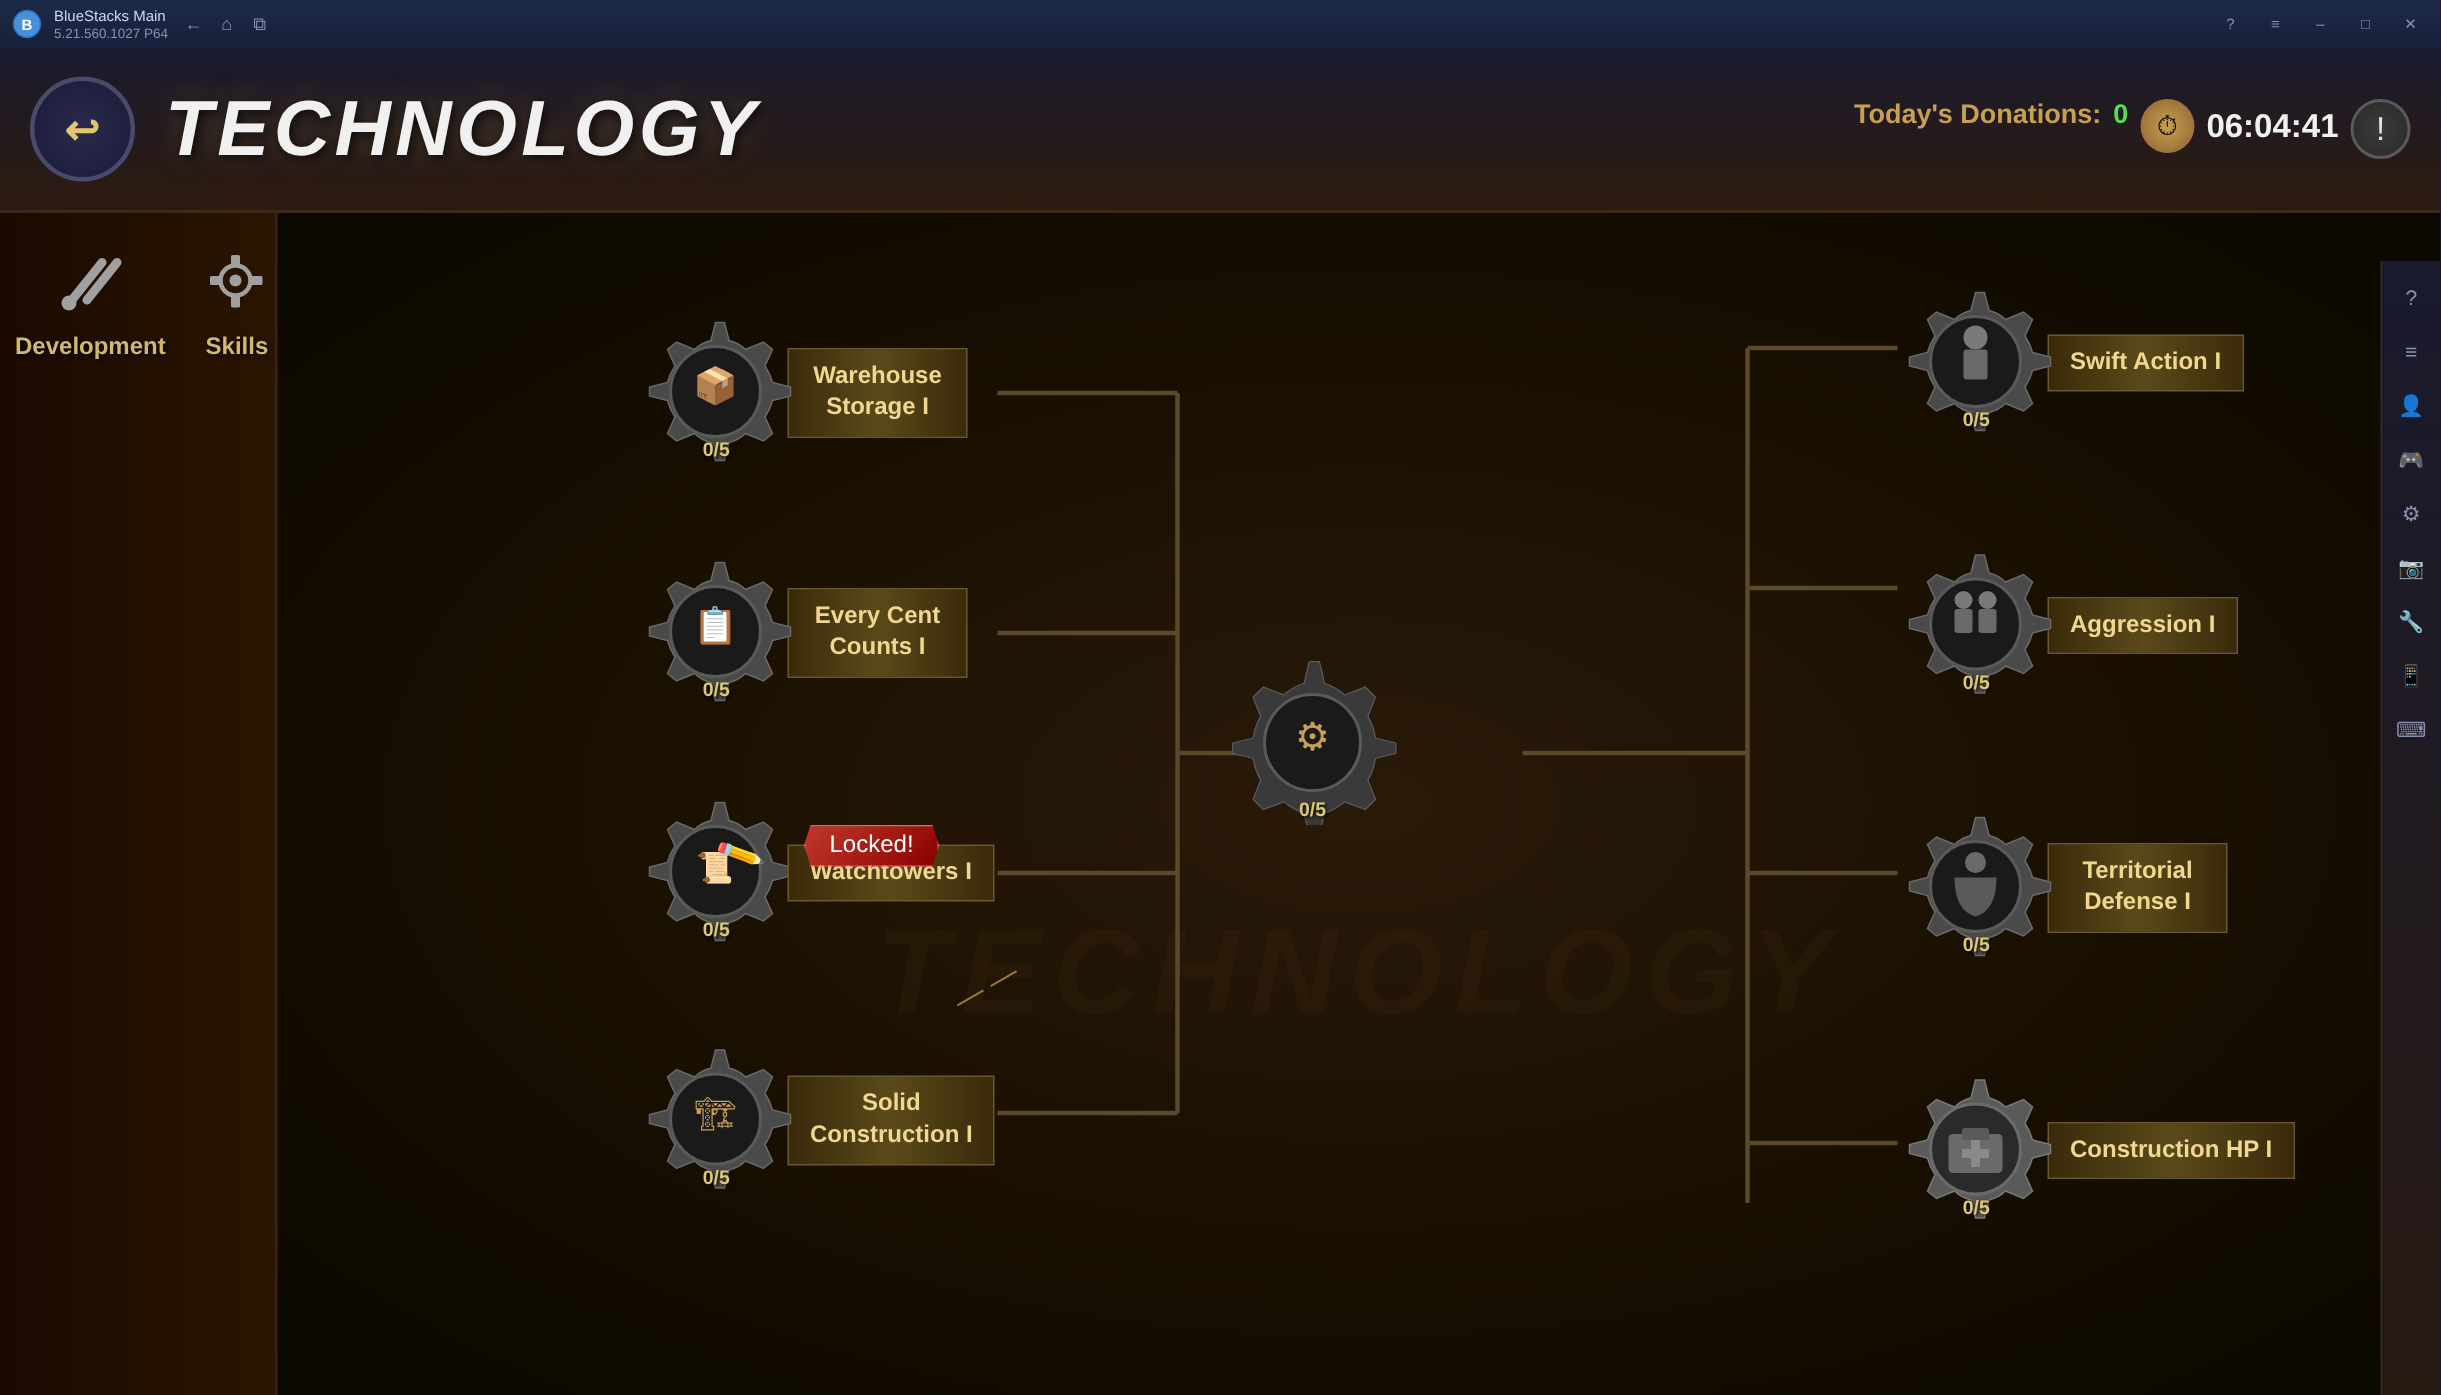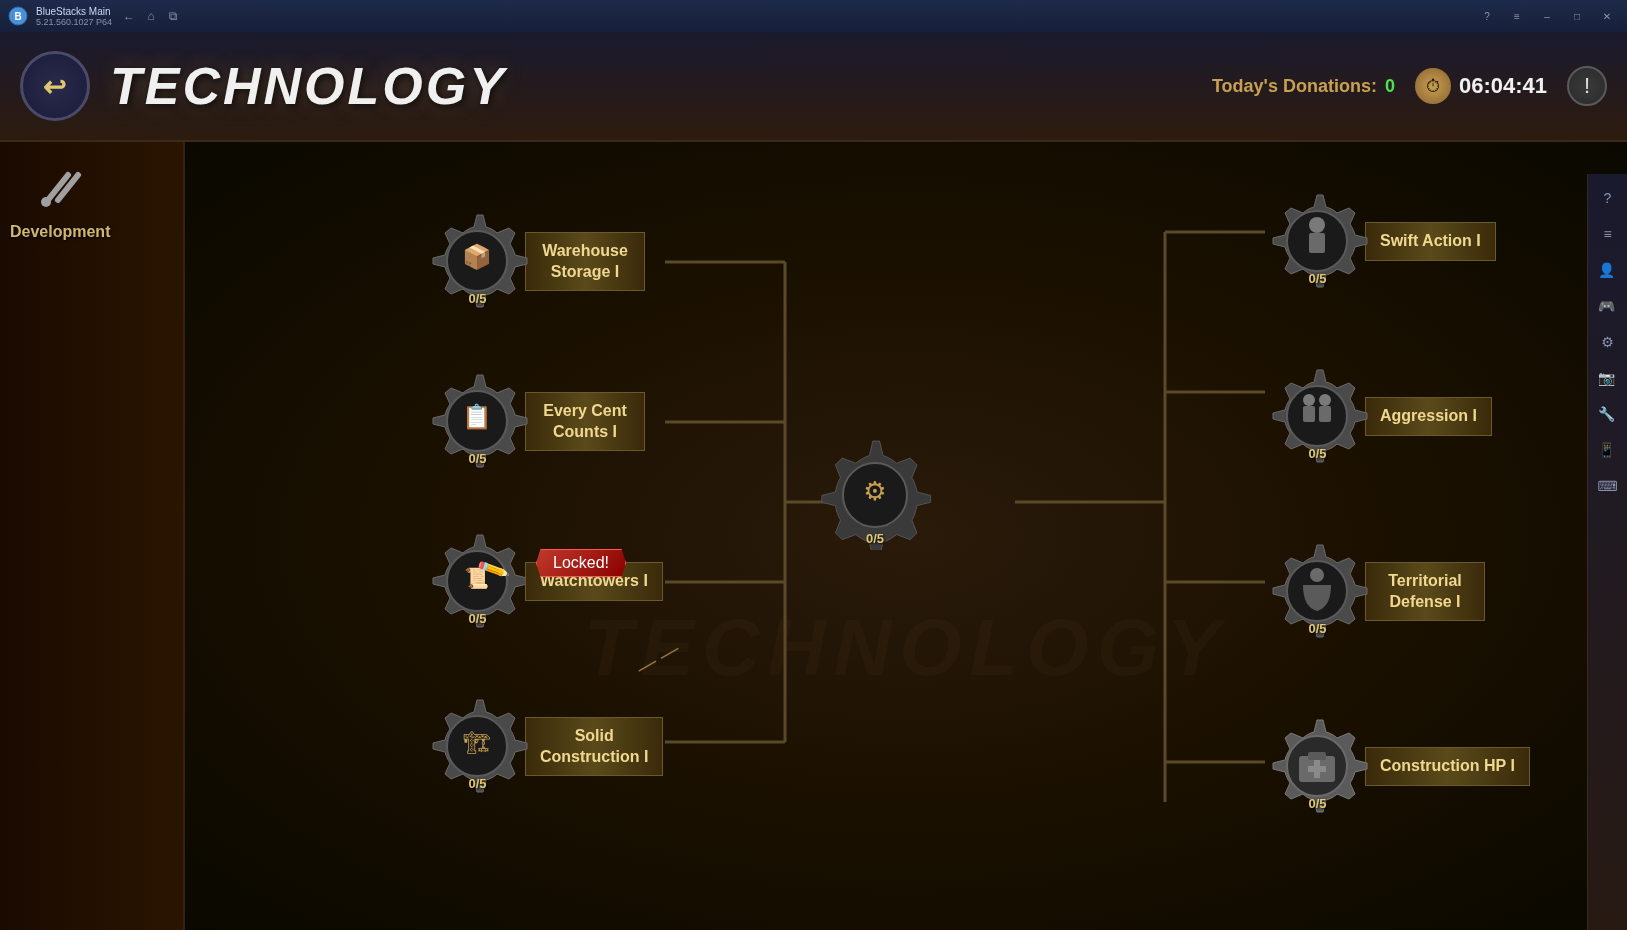--- a/index.html
+++ b/index.html
@@ -118,22 +118,22 @@
       font-size: 52px;
       font-weight: 900;
       color: #f0f0f0;
       text-shadow: 2px 2px 8px rgba(0,0,0,0.8), 0 0 20px rgba(200,160,80,0.3);
       letter-spacing: 3px;
       font-style: italic;
     }
     .header-right {
       margin-left: auto;
       display: flex;
-      align-items: center;
-      gap: 20px;
+      align-items: flex-start;
+      gap: 8px;
     }
     .donations-section {
       display: flex;
       align-items: center;
       gap: 8px;
     }
     .donations-label {
       color: #c8a050;
       font-size: 18px;
       font-weight: bold;
@@ -403,20 +403,34 @@
           </svg>
         </div>
         <span class="sidebar-item-label">Development</span>
       </div>
       <div class="sidebar-divider"></div>
 
       <div class="sidebar-divider"></div>
 
       <div class="sidebar-divider"></div>
 
+      <div class="sidebar-item">
+        <div class="sidebar-item-icon">
+          <svg width="55" height="55" viewBox="0 0 55 55">
+            <circle cx="27" cy="27" r="10" fill="none" stroke="#a0a0a0" stroke-width="3"></circle>
+            <circle cx="27" cy="27" r="4" fill="#a0a0a0"></circle>
+
+            <rect x="24" y="10" width="6" height="8" rx="1" fill="#a0a0a0"></rect>
+            <rect x="24" y="37" width="6" height="8" rx="1" fill="#a0a0a0"></rect>
+            <rect x="10" y="24" width="8" height="6" rx="1" fill="#a0a0a0"></rect>
+            <rect x="37" y="24" width="8" height="6" rx="1" fill="#a0a0a0"></rect>
+          </svg>
+        </div>
+        <span class="sidebar-item-label">Skills</span>
+      </div>
     </div>
 
     <div class="tech-tree">
 
       <div class="watermark">TECHNOLOGY</div>
 
       <svg class="connectors" viewBox="0 0 1442 788" preserveAspectRatio="none">
 
         <line x1="480" y1="120" x2="600" y2="120" stroke="#5a4a2a" stroke-width="3"></line>
 

